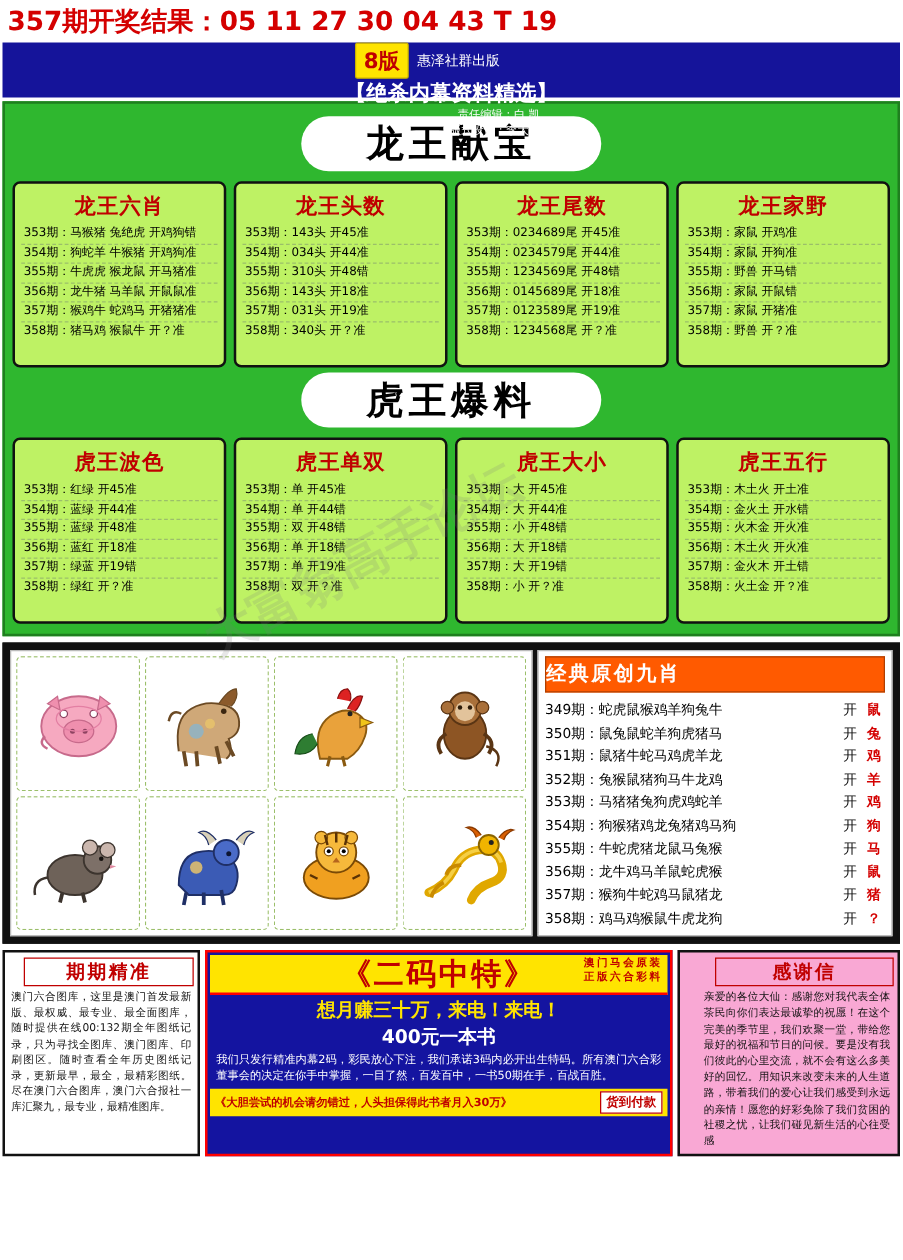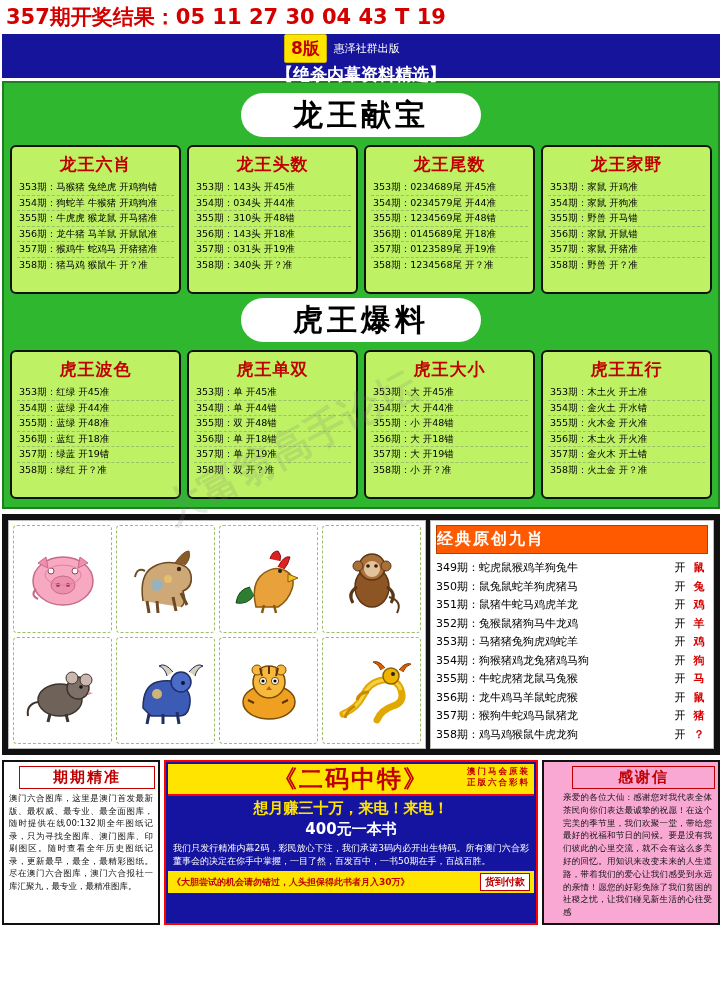--- a/index.html
+++ b/index.html
@@ -50,39 +50,43 @@
   .bcol.right{width:178px;background:#f9a8d4;padding-left:16px;}
   .b-title{text-align:center;font-size:15px;font-weight:bold;color:#c00000;border:1px solid #c00000;margin:1px 0 3px 12px;padding:1px 0;letter-spacing:2px;}
   .b-body{font-size:8.5px;line-height:12.5px;color:#111;text-align:justify;padding:0 2px;}
   .mid-head{background:#ffe400;color:#c00000;font-size:24px;font-weight:bold;text-align:center;line-height:30px;border-bottom:2px solid #ff0000;letter-spacing:2px;position:relative;}
   .mid-head .side{position:absolute;right:4px;top:2px;font-size:8.5px;color:#c00000;font-weight:bold;line-height:11px;text-align:right;}
   .mid-l1{color:#ffe400;font-size:15px;font-weight:bold;text-align:center;margin-top:3px;}
   .mid-l2{color:#ffffff;font-size:15px;font-weight:bold;text-align:center;margin-top:2px;}
   .mid-p{color:#fff;font-size:9px;line-height:13px;padding:3px 5px 0 5px;text-align:justify;}
   .mid-foot{background:#ffe400;color:#c00000;font-size:9px;font-weight:bold;text-align:left;margin-top:3px;padding:2px 4px;display:flex;justify-content:space-between;align-items:center;}
   .mid-foot .pay{background:#fff;color:#c00000;border:1px solid #c00000;padding:1px 4px;font-size:10px;}
-  .r-body{font-size:8.5px;line-height:12.8px;color:#111;text-align:justify;padding:0 3px;font-family:Liberation Mono, monospace;}
+  .r-body{font-size:8.5px;line-height:12.8px;color:#111;text-align:justify;padding:0 3px;}
 
   .wm{position:absolute;left:150px;top:420px;font-size:40px;color:rgba(120,120,120,.18);transform:rotate(-28deg);pointer-events:none;white-space:nowrap;font-weight:bold;}
 </style>
 </head>
 <body>
 
 <div class="page">
 
   <div class="result-bar">
     <div class="txt">357期开奖结果：05 11 27 30 04 43 T 19</div>
   </div>
 
   <div class="header">
     <div class="hd-left">
       <div class="badge">8版</div>
       <div class="hd-pub">惠泽社群出版</div>
     </div>
     <div class="hd-mid">【绝杀内幕资料精选】</div>
+    <div class="hd-right">
+      <div>责任编辑：白 凯</div>
+      <div>版式设计：李大壮</div>
+    </div>
   </div>
 
   <div class="green-block">
 
     <div class="title-pill">
       <span>龙王献宝</span>
     </div>
 
     <div class="card-row">
       <div class="card">

